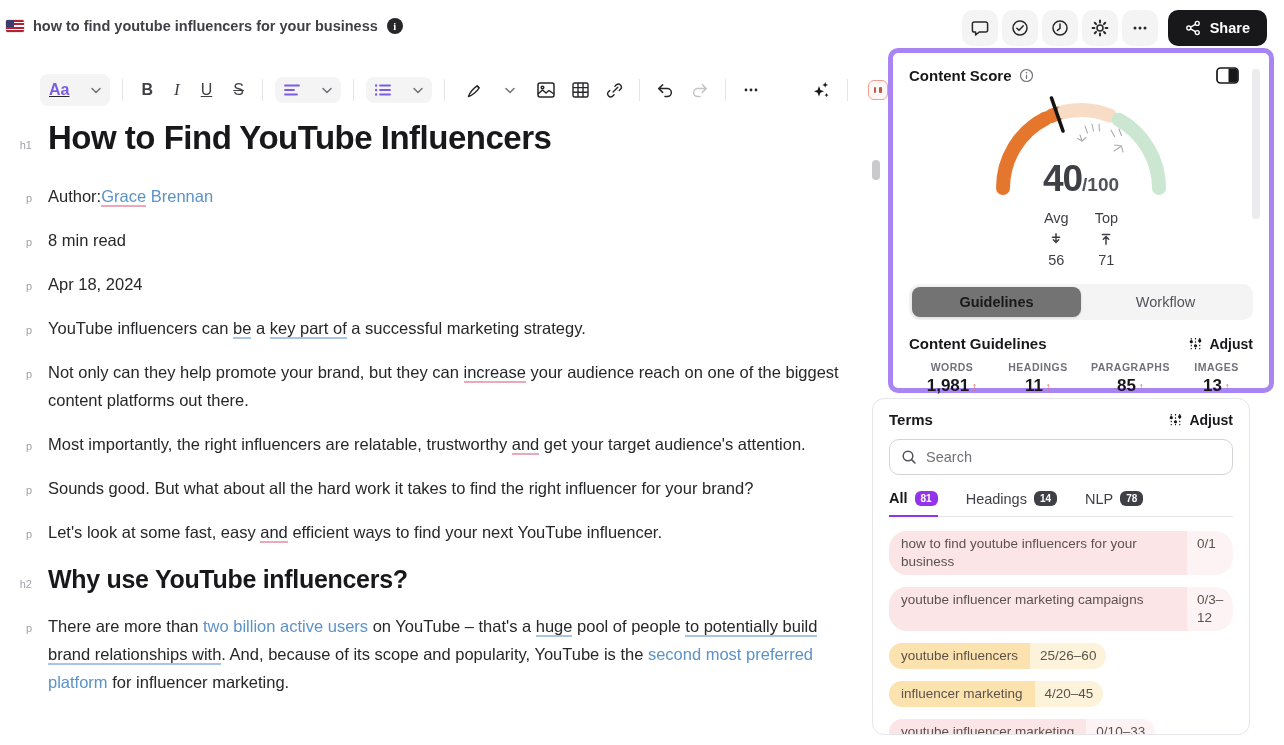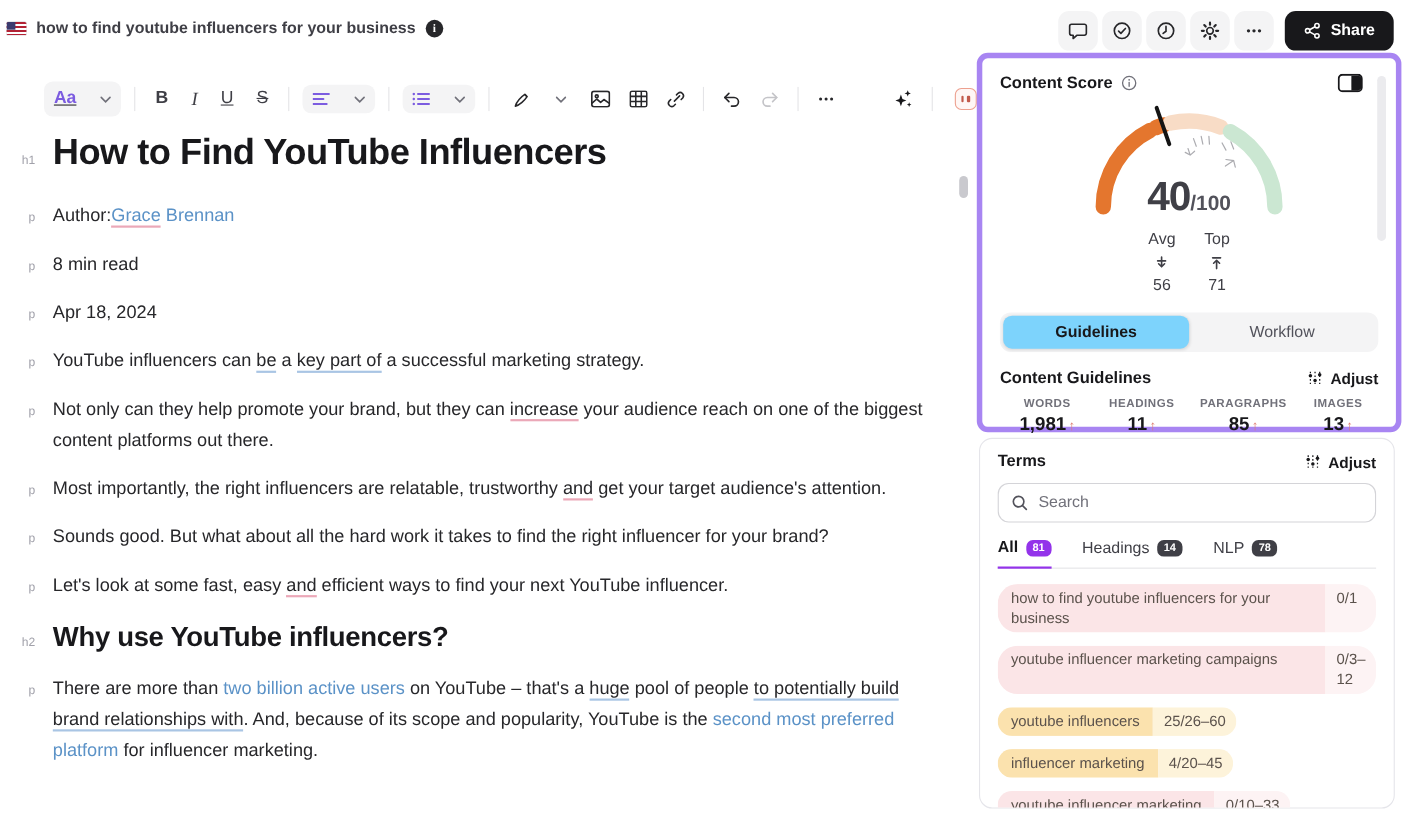--- a/index.html
+++ b/index.html
@@ -60,33 +60,33 @@
   .cs-collapse { margin-left:auto; cursor:pointer; margin-right:14px; }
   .cs-scrollbar { position:absolute; right:9px; top:16px; width:8px; height:150px; border-radius:4px; background:#ebebee; }
   .gauge-wrap { position:relative; width:200px; margin:4px auto 0; }
   .score-line { position:absolute; left:0; right:0; bottom:-4px; text-align:center; color:#3f3f46; }
   .score-val { font-size:37px; font-weight:800; letter-spacing:-1px; }
   .score-max { font-size:19px; font-weight:600; color:#52525b; }
   .avg-row { margin-top:14px; display:flex; justify-content:center; gap:26px; font-size:14.5px; color:#3f3f46; }
   .avg-item { display:flex; align-items:center; gap:6px;flex-direction:column; }
   .seg-tabs { margin-top:16px; background:#f4f4f5; border-radius:10px; padding:3px; display:flex; }
   .seg { flex:1; height:30px; display:grid; place-items:center; font-size:14.5px; color:#52525b; border-radius:8px; cursor:pointer; }
-  .seg.active { background:#7dd3fc; color:#18181b; font-weight:700; box-shadow:0 1px 3px rgba(0,0,0,.12); }
+  .seg.active { background:#737373; color:#18181b; font-weight:700; box-shadow:0 1px 3px rgba(0,0,0,.12); }
   .struct-head { margin-top:15px; display:flex; align-items:center; justify-content:space-between; }
   .struct-title { font-size:15px; font-weight:700; color:#18181b; }
   .adjust { display:flex; align-items:center; gap:6px; font-size:14px; font-weight:600; color:#18181b; cursor:pointer; }
   .stats { margin-top:9px; display:grid; grid-template-columns:1fr 1fr 1.15fr 0.85fr; }
   .stat { text-align:center; }
   .stat-label { font-size:10.5px; letter-spacing:0.5px; color:#71717a; font-weight:600; }
   .stat-val { margin-top:3px; font-size:17px; font-weight:700; color:#18181b; }
   .stat-arrow { font-size:12px; color:#de7b70; font-weight:700; margin-left:2px; }
   .stat-range { margin-top:2px; font-size:18px; color:#71717a; }
 
   
-  .terms-card { position:absolute; left:890px; top:398px; width:378px; height:337px; border:1px solid #e5e5ea; border-radius:12px;
+  .terms-card { position:absolute; left:872px; top:398px; width:378px; height:337px; border:1px solid #e5e5ea; border-radius:12px;
                 background:#fff; padding:12px 16px 0; overflow:hidden; }
   .terms-head { display:flex; align-items:center; justify-content:space-between; }
   .terms-title { font-size:15px; font-weight:700; color:#18181b; }
   .search-box { margin-top:11px; height:36px; border:1px solid #d4d4d8; border-radius:10px; display:flex; align-items:center;
                 gap:9px; padding:0 11px; }
   .search-box input { border:none; outline:none; flex:1; font-size:14.5px; color:#27272a; font-family:"Liberation Sans", sans-serif; }
   .search-box input::placeholder { color:#71717a; }
   .term-tabs { margin-top:15px; display:flex; gap:28px; border-bottom:1px solid #e4e4e7; }
   .term-tab { display:flex; align-items:center; gap:7px; padding-bottom:9px; font-size:14.5px; color:#3f3f46; cursor:pointer; }
   .term-tab.active { border-bottom:2.5px solid #9333ea; margin-bottom:-1px; color:#18181b; font-weight:700; }

